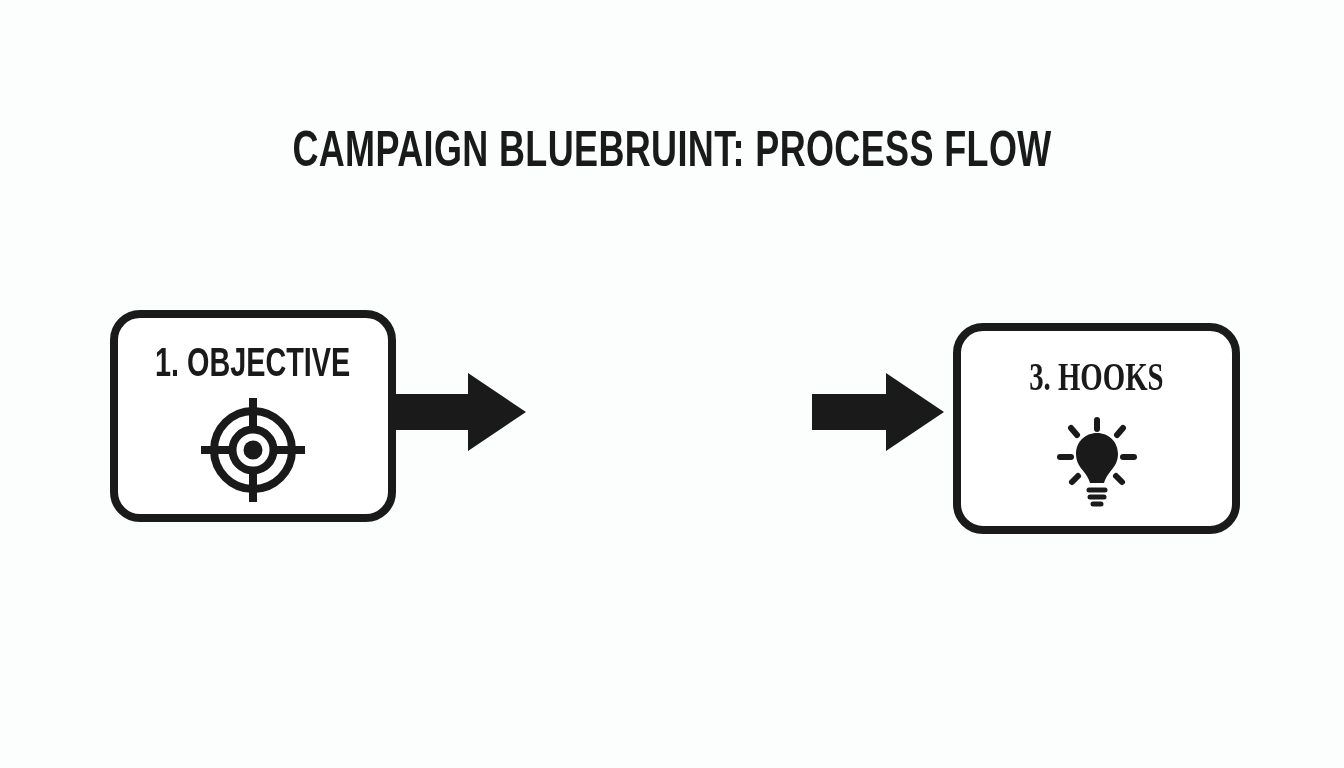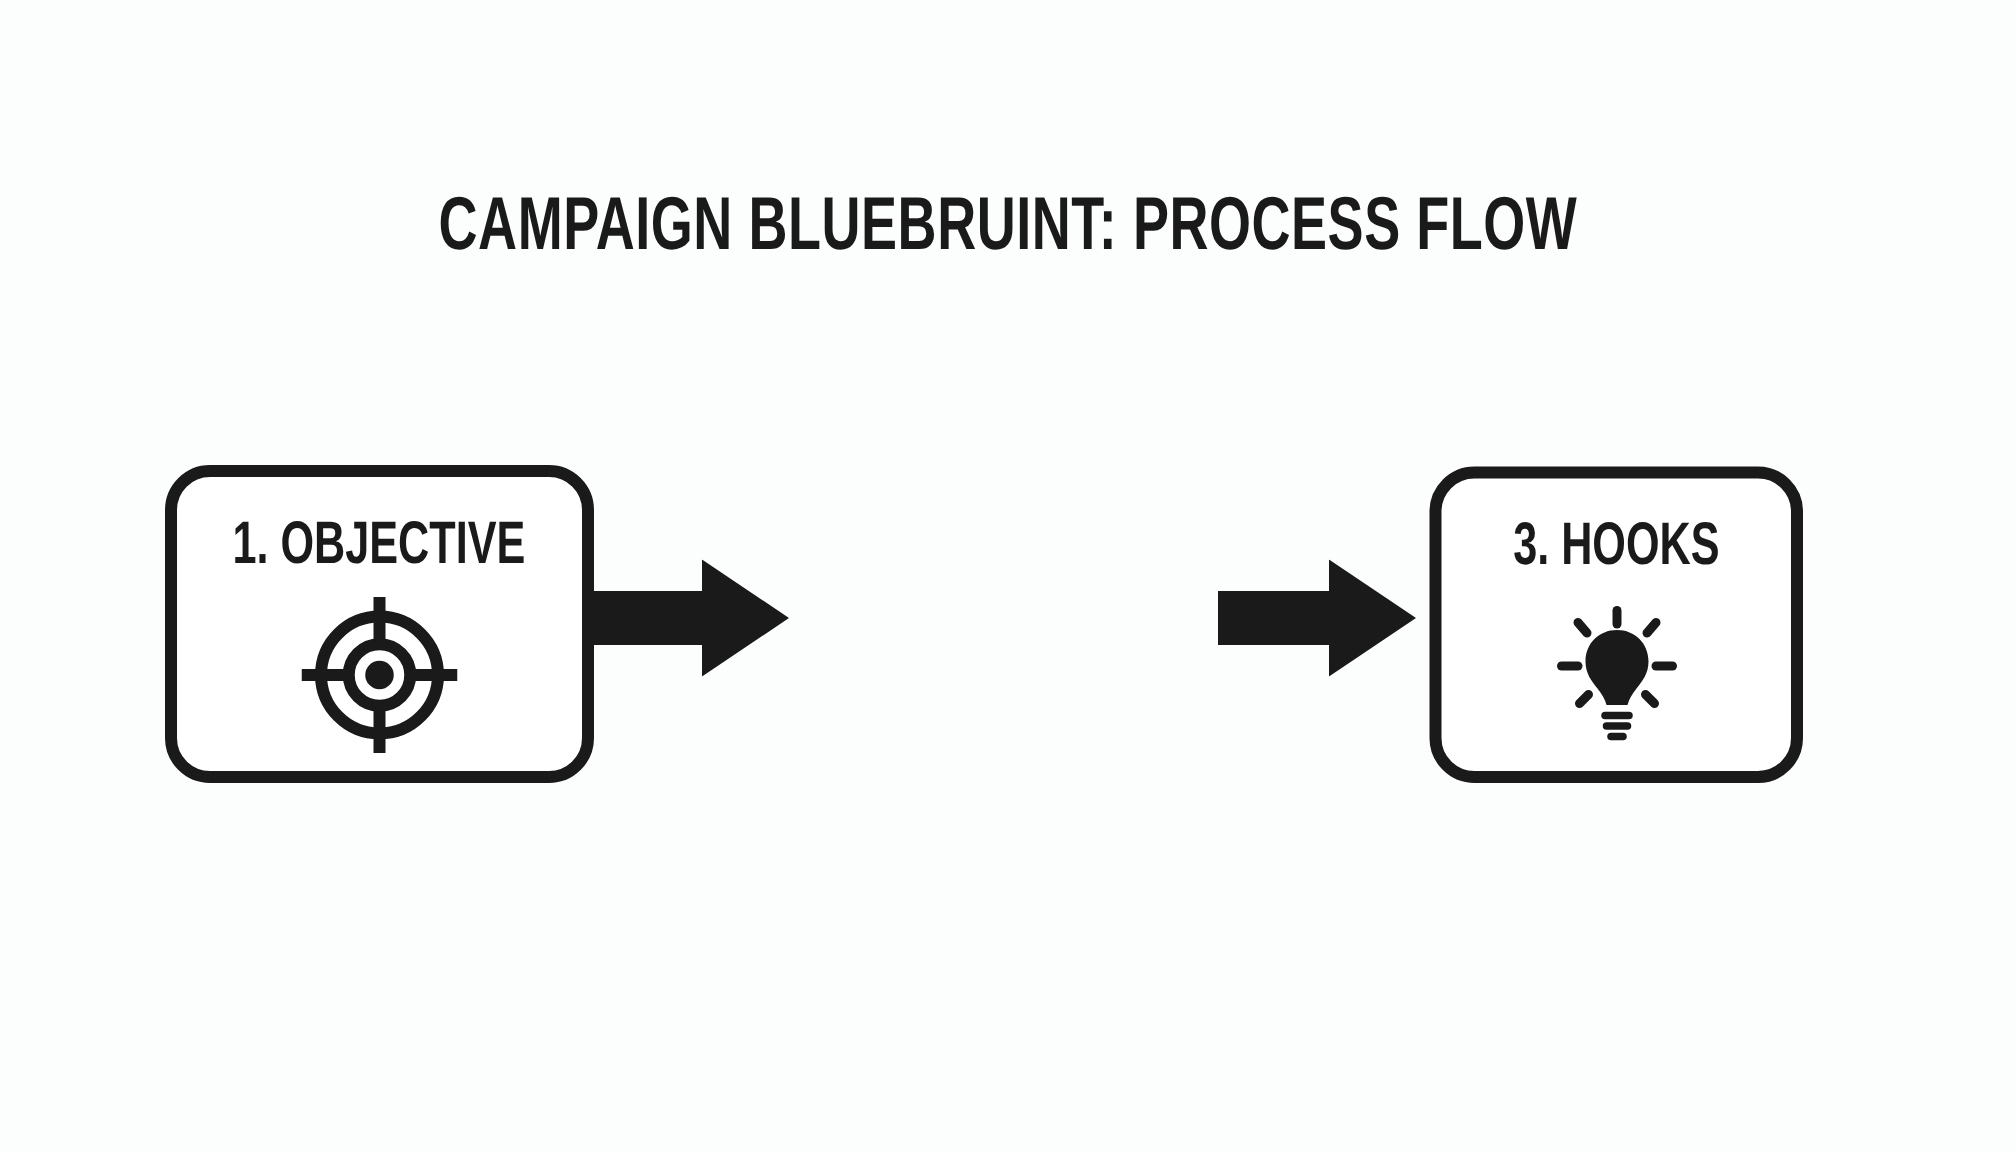--- a/index.html
+++ b/index.html
@@ -36,21 +36,21 @@
     position:absolute;
     background:var(--boxfill);
     border:8px solid var(--ink);
     border-radius:30px;
     display:flex;
     flex-direction:column;
     align-items:center;
   }
   .box1{left:110px;top:310px;width:286px;height:212px;}
   .box2{left:534px;top:308px;width:281px;height:207px;}
-  .box3{left:953px;top:311px;width:249px;height:211px;}
+  .box3{left:953px;top:323px;width:287px;height:211px;font-family:Liberation Serif, serif;}
   .step-label{
     margin-top:22px;
     font-size:40px;
     font-weight:bold;
     white-space:nowrap;
     color:var(--ink);
     transform:scaleX(0.72);
   }
   .step-icon{
     flex:1;

